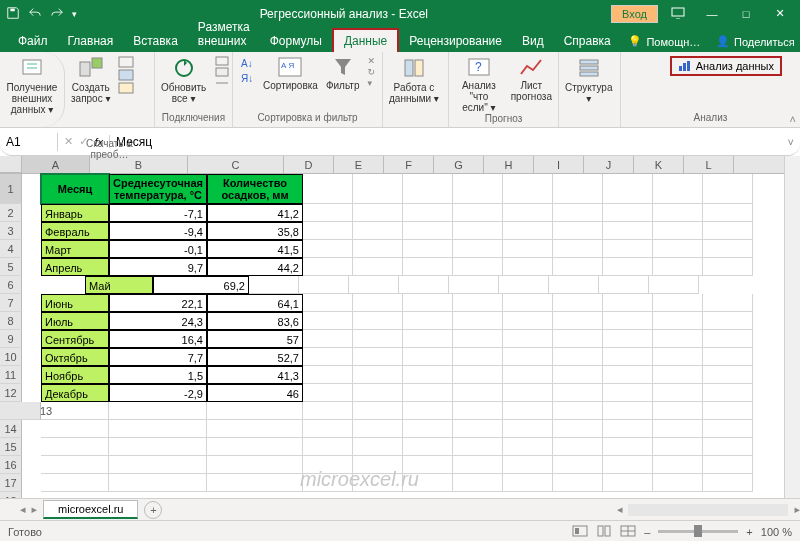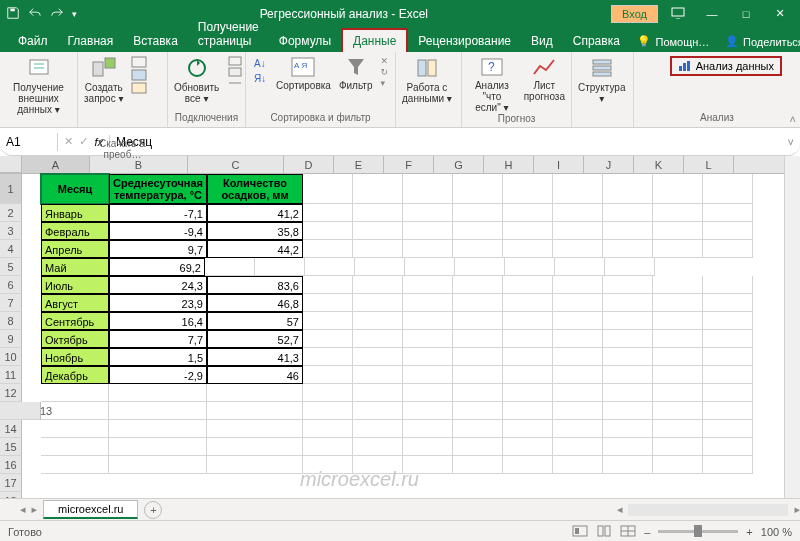--- a/index.html
+++ b/index.html
@@ -83,38 +83,38 @@
     <span class="sysbtn">—</span>
     <span class="sysbtn">□</span>
     <span class="sysbtn">✕</span>
   </div>
 </div>
 
 <div class="menubar">
   <span class="tab">Файл</span>
   <span class="tab">Главная</span>
   <span class="tab">Вставка</span>
-  <span class="tab">Получение страницы</span>
+  <span class="tab">Разметка внешних</span>
   <span class="tab">Формулы</span>
   <span class="tab active">Данные</span>
   <span class="tab">Рецензирование</span>
   <span class="tab">Вид</span>
   <span class="tab">Справка</span>
   <span class="tab-help">
       <span>💡</span>
       <span>Помощн…</span>
     </span>
   <span class="tab-help" style="margin-left:auto; margin-right:6px;">
       <span>👤</span>
       <span>Поделиться</span>
     </span>
 </div>
 
 <div class="ribbon">
-  <div class="rgroup" style="width:78px;">
+  <div class="rgroup" style="width:65px;border-radius:22px;">
     <div class="rgroup-body">
         <div class="rbtn">
           <svg width="26" height="24">
             <rect x="4" y="4" width="18" height="14" fill="#fff" stroke="#888"></rect>
             <path d="M8 8h10M8 12h10" stroke="#5b9"></path>
           </svg>
           <span style="white-space:pre-line;">Получение
 внешних данных ▾</span>
         </div>
       </div>
@@ -347,64 +347,78 @@
             <div class="cell cE"></div>
             <div class="cell cF"></div>
             <div class="cell cG"></div>
             <div class="cell cH"></div>
             <div class="cell cI"></div>
             <div class="cell cJ"></div>
             <div class="cell cK"></div>
             <div class="cell cL"></div>
           </div>
           <div class="row" style="height: 18px;">
+            <div class="cell cA amber">Март</div>
+            <div class="cell cB bordered">-0,1</div>
+            <div class="cell cC bordered">41,5</div>
+            <div class="cell cD"></div>
+            <div class="cell cE"></div>
+            <div class="cell cF"></div>
+            <div class="cell cG"></div>
+            <div class="cell cH"></div>
+            <div class="cell cI"></div>
+            <div class="cell cJ"></div>
+            <div class="cell cK"></div>
+            <div class="cell cL"></div>
+          </div>
+          <div class="row" style="height: 18px;">
             <div class="cell cA amber">Апрель</div>
             <div class="cell cB bordered">9,7</div>
             <div class="cell cC bordered">44,2</div>
             <div class="cell cD"></div>
             <div class="cell cE"></div>
             <div class="cell cF"></div>
             <div class="cell cG"></div>
             <div class="cell cH"></div>
             <div class="cell cI"></div>
             <div class="cell cJ"></div>
             <div class="cell cK"></div>
             <div class="cell cL"></div>
           </div>
-          <div class="row" style="height: 18px;">
+          <div class="row" style="height: 18px; margin-left: 44px;">
             <div class="cell cA amber">Май</div>
             <div class="cell cC bordered">69,2</div>
+            <div class="cell cD"></div>
+            <div class="cell cE"></div>
+            <div class="cell cF"></div>
+            <div class="cell cG"></div>
+            <div class="cell cH"></div>
+            <div class="cell cI"></div>
+            <div class="cell cJ"></div>
+            <div class="cell cK"></div>
+            <div class="cell cL"></div>
+          </div>
+          <div class="row" style="height: 18px;">
+            <div class="cell cA amber">Июнь</div>
+            <div class="cell cB bordered">22,1</div>
+            <div class="cell cC bordered">64,1</div>
             <div class="cell cD"></div>
             <div class="cell cE"></div>
             <div class="cell cF"></div>
             <div class="cell cG"></div>
             <div class="cell cH"></div>
             <div class="cell cI"></div>
             <div class="cell cJ"></div>
             <div class="cell cK"></div>
             <div class="cell cL"></div>
           </div>
           <div class="row" style="height: 18px;">
             <div class="cell cA amber">Июль</div>
             <div class="cell cB bordered">24,3</div>
             <div class="cell cC bordered">83,6</div>
-            <div class="cell cD"></div>
-            <div class="cell cE"></div>
-            <div class="cell cF"></div>
-            <div class="cell cG"></div>
-            <div class="cell cH"></div>
-            <div class="cell cI"></div>
-            <div class="cell cJ"></div>
-            <div class="cell cK"></div>
-            <div class="cell cL"></div>
-          </div>
-          <div class="row" style="height: 18px;">
-            <div class="cell cA amber">Август</div>
-            <div class="cell cB bordered">23,9</div>
-            <div class="cell cC bordered">46,8</div>
             <div class="cell cD"></div>
             <div class="cell cE"></div>
             <div class="cell cF"></div>
             <div class="cell cG"></div>
             <div class="cell cH"></div>
             <div class="cell cI"></div>
             <div class="cell cJ"></div>
             <div class="cell cK"></div>
             <div class="cell cL"></div>
           </div>

